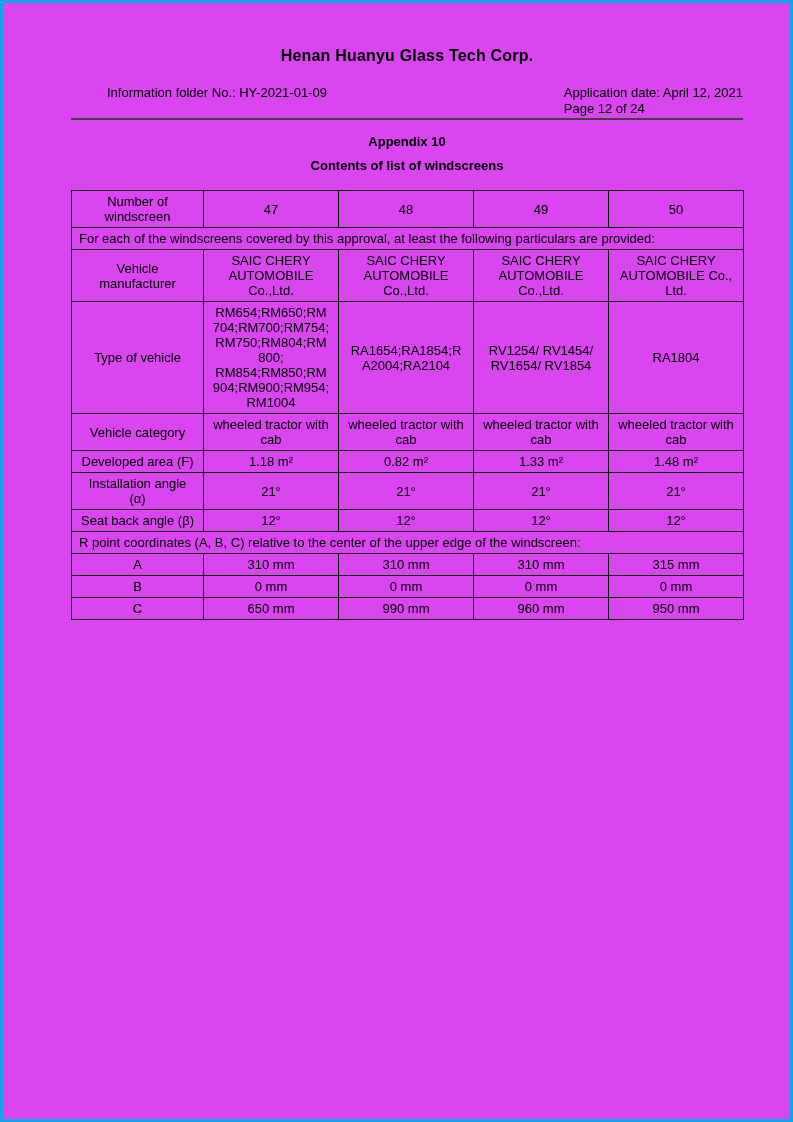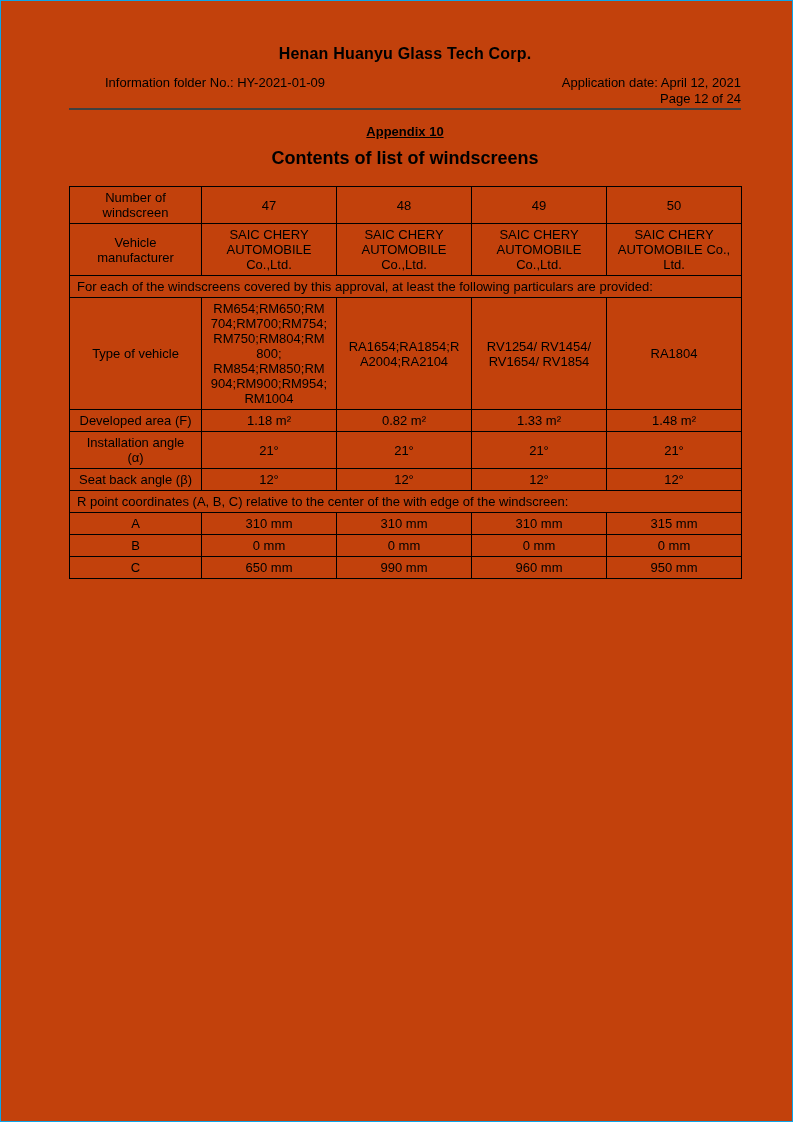--- a/index.html
+++ b/index.html
@@ -5,62 +5,61 @@
   * { margin: 0; padding: 0; box-sizing: border-box; }
   html, body { background: #ffffff; }
   body {
     width: 793px; height: 1122px;
     font-family: "Liberation Sans", sans-serif;
     color: #000;
     position: relative;
   }
   .page {
     width: 793px; height: 1122px;
-    background: #c2410c;
-    border: 1px solid #0ea5e9;
+    background: #d946ef;
+    border: 3px solid #0ea5e9;
     overflow: hidden;
   }
   .content {
     margin-left: 68px;
     width: 672px;
   }
   .company-title {
     margin-top: 44px;
     text-align: center;
     font-size: 16px;
     font-weight: bold;
     letter-spacing: 0.2px;
   }
   .info-row {
-    margin-top: 12px;
+    margin-top: 20px;
     display: flex;
     justify-content: space-between;
     align-items: flex-start;
     font-size: 13px;
     line-height: 16px;
   }
   .info-left { padding-left: 36px; }
-  .info-right { text-align: right; }
+  .info-right { text-align: left; }
   .header-divider {
     margin-top: 1px;
     border: none;
     border-top: 2px solid #404040;
     width: 100%;
   }
   .appendix-title {
     margin-top: 14px;
     text-align: center;
     font-size: 13px;
     font-weight: bold;
-    text-decoration: underline;
   }
   .doc-subtitle {
     margin-top: 9px;
     text-align: center;
-    font-size: 18px;
+    font-size: 13px;
     font-weight: bold;
   }
   table.doc-table {
     margin-top: 17px;
     width: 672px;
     border-collapse: collapse;
     table-layout: fixed;
     border-radius: 28px;
   }
   table.doc-table td {
@@ -110,54 +109,65 @@
       <tbody>
         <tr>
           <td>Number of
 windscreen</td>
           <td>47</td>
           <td>48</td>
           <td>49</td>
           <td>50</td>
         </tr>
         <tr>
+          <td class="note-cell" colspan="5">For each of the windscreens covered by this approval, at least the following particulars are provided:</td>
+        </tr>
+        <tr>
           <td>Vehicle
 manufacturer</td>
           <td>SAIC CHERY
 AUTOMOBILE
 Co.,Ltd.</td>
           <td>SAIC CHERY
 AUTOMOBILE
 Co.,Ltd.</td>
           <td>SAIC CHERY
 AUTOMOBILE
 Co.,Ltd.</td>
           <td>SAIC CHERY
 AUTOMOBILE Co.,
 Ltd.</td>
-        </tr>
-        <tr>
-          <td class="note-cell" colspan="5">For each of the windscreens covered by this approval, at least the following particulars are provided:</td>
         </tr>
         <tr>
           <td>Type of vehicle</td>
           <td>RM654;RM650;RM
 704;RM700;RM754;
 RM750;RM804;RM
 800;
 RM854;RM850;RM
 904;RM900;RM954;
 RM1004</td>
           <td>RA1654;RA1854;R
 A2004;RA2104</td>
           <td>RV1254/ RV1454/
 RV1654/ RV1854</td>
           <td>RA1804</td>
         </tr>
         <tr>
+          <td>Vehicle category</td>
+          <td>wheeled tractor with
+cab</td>
+          <td>wheeled tractor with
+cab</td>
+          <td>wheeled tractor with
+cab</td>
+          <td>wheeled tractor with
+cab</td>
+        </tr>
+        <tr>
           <td>Developed area (F)</td>
           <td>1.18 m²</td>
           <td>0.82 m²</td>
           <td>1.33 m²</td>
           <td>1.48 m²</td>
         </tr>
         <tr>
           <td>Installation angle
 (α)</td>
           <td>21°</td>
@@ -166,21 +176,21 @@
           <td>21°</td>
         </tr>
         <tr>
           <td>Seat back angle (β)</td>
           <td>12°</td>
           <td>12°</td>
           <td>12°</td>
           <td>12°</td>
         </tr>
         <tr>
-          <td class="note-cell" colspan="5">R point coordinates (A, B, C) relative to the center of the with edge of the windscreen:</td>
+          <td class="note-cell" colspan="5">R point coordinates (A, B, C) relative to the center of the upper edge of the windscreen:</td>
         </tr>
         <tr>
           <td>A</td>
           <td>310 mm</td>
           <td>310 mm</td>
           <td>310 mm</td>
           <td>315 mm</td>
         </tr>
         <tr>
           <td>B</td>

